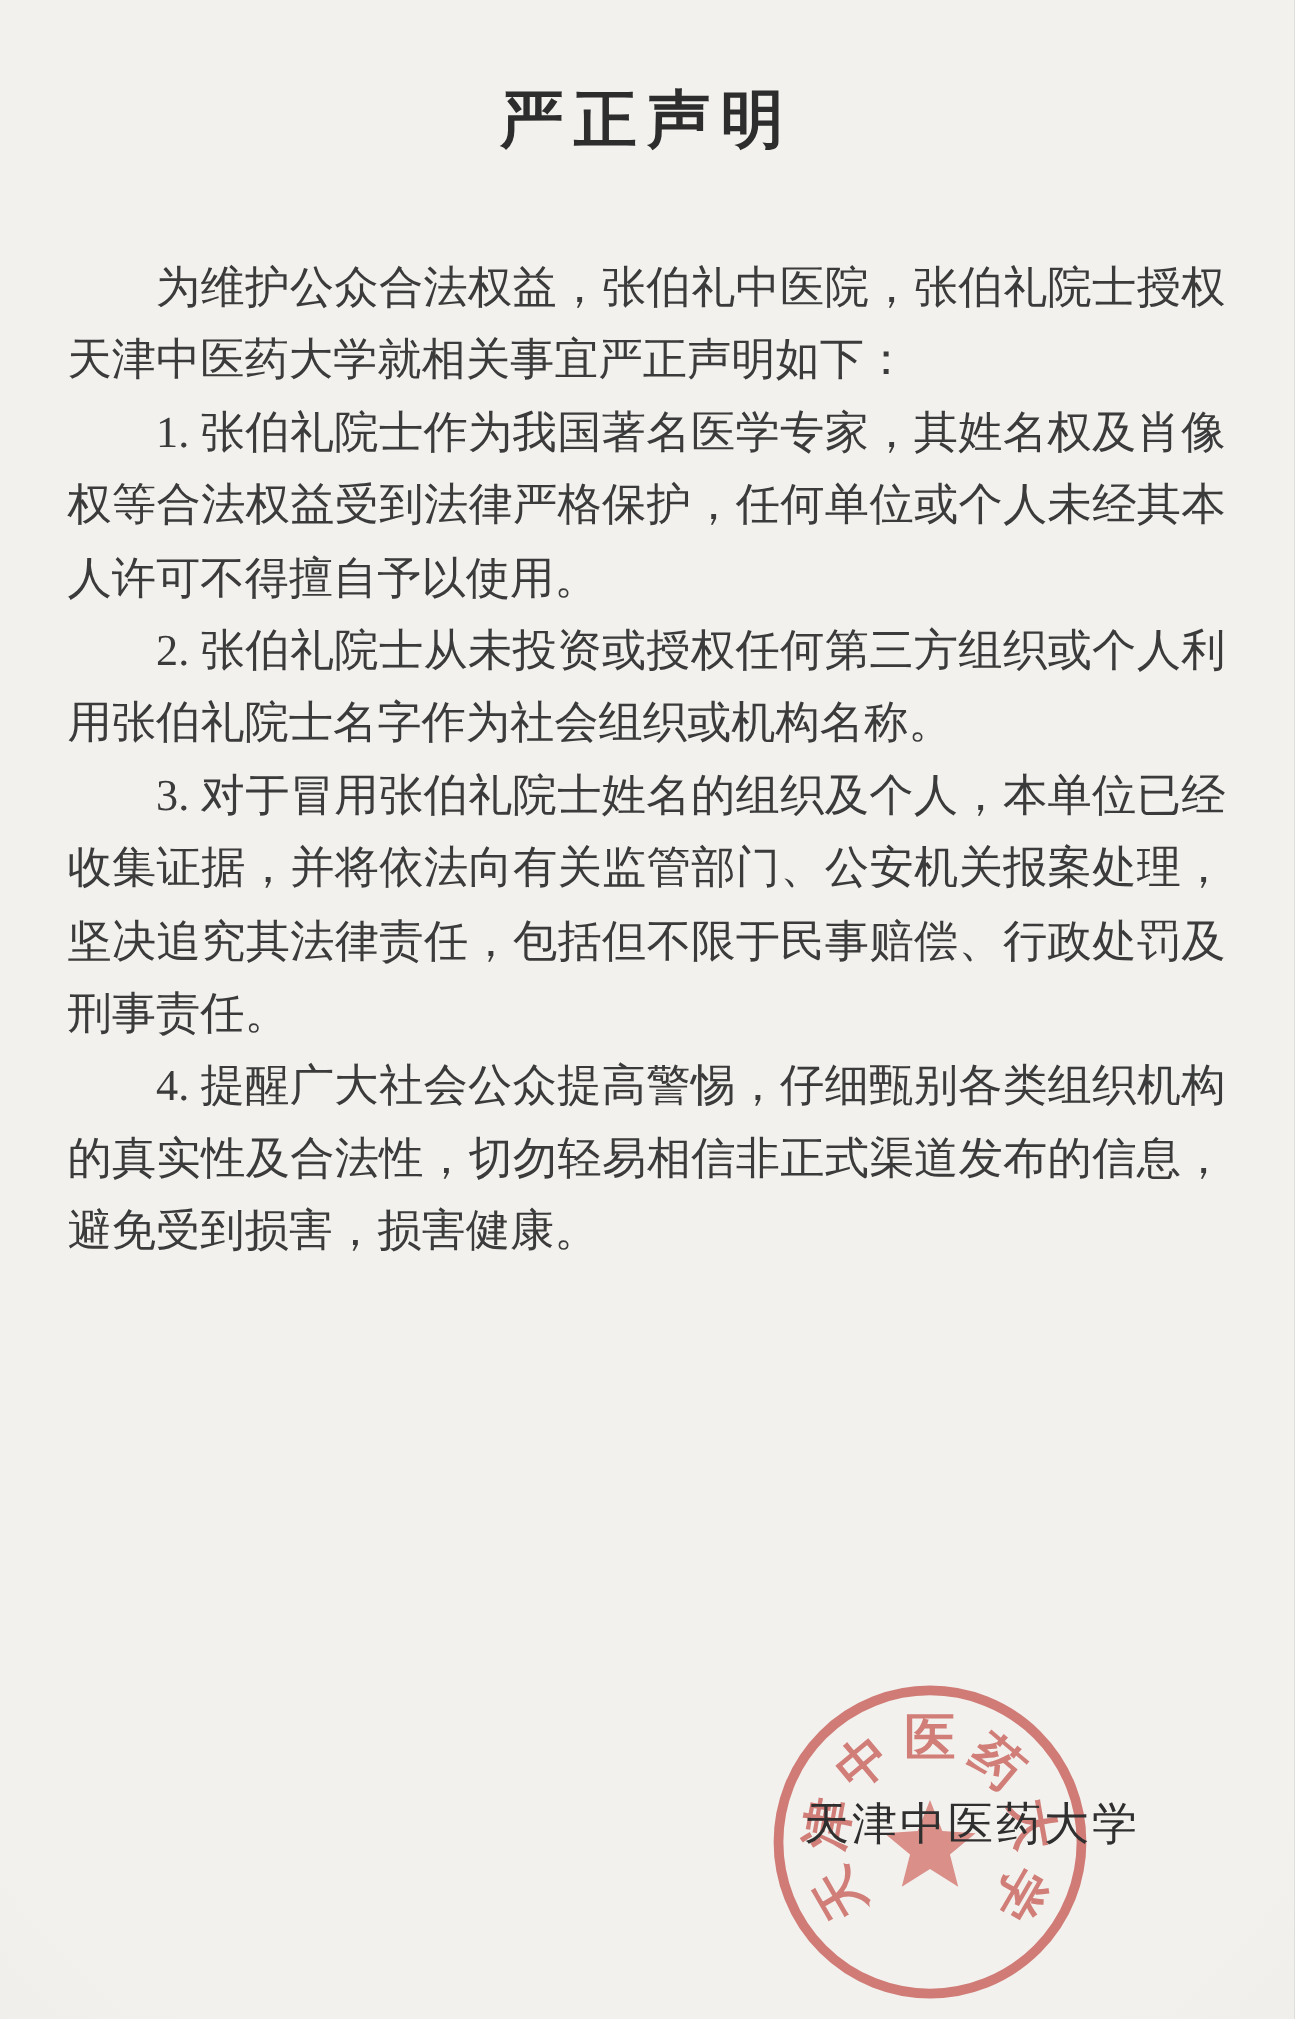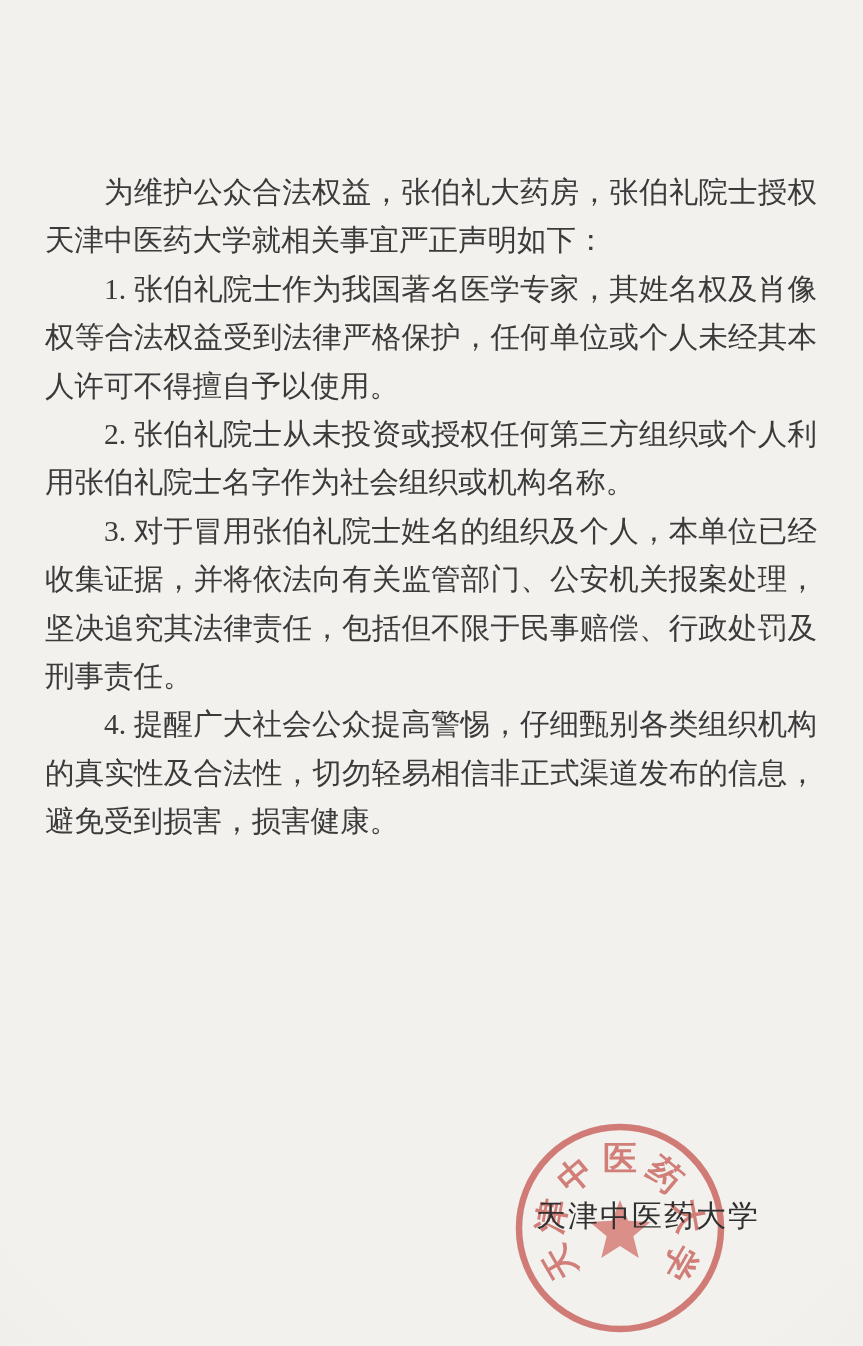--- a/index.html
+++ b/index.html
@@ -66,23 +66,24 @@
     z-index: 1;
     opacity: 0.82;
     filter: blur(0.3px);
   }
 </style>
 </head>
 <body>
 
 <div class="page">
 
+  <h1 class="doc-title">严正声明</h1>
 
   <div class="doc-body">
-    <p>为维护公众合法权益，张伯礼大药房，张伯礼院士授权天津中医药大学就相关事宜严正声明如下：</p>
+    <p>为维护公众合法权益，张伯礼中医院，张伯礼院士授权天津中医药大学就相关事宜严正声明如下：</p>
     <p>1. 张伯礼院士作为我国著名医学专家，其姓名权及肖像权等合法权益受到法律严格保护，任何单位或个人未经其本人许可不得擅自予以使用。</p>
     <p>2. 张伯礼院士从未投资或授权任何第三方组织或个人利用张伯礼院士名字作为社会组织或机构名称。</p>
     <p>3. 对于冒用张伯礼院士姓名的组织及个人，本单位已经收集证据，并将依法向有关监管部门、公安机关报案处理，坚决追究其法律责任，包括但不限于民事赔偿、行政处罚及刑事责任。</p>
     <p>4. 提醒广大社会公众提高警惕，仔细甄别各类组织机构的真实性及合法性，切勿轻易相信非正式渠道发布的信息，避免受到损害，损害健康。</p>
   </div>
 
   <svg class="seal" viewBox="0 0 216 216" xmlns="http://www.w3.org/2000/svg">
     <circle cx="108" cy="108" r="101" fill="none" stroke="#c5524b" stroke-width="6.5" opacity="0.9"></circle>
     <g fill="#c5524b" font-size="34" font-weight="bold" text-anchor="middle" font-family="Liberation Serif, DejaVu Serif, serif" opacity="0.88">
       <text x="108" y="50" transform="rotate(-120,108,108)">天</text>

